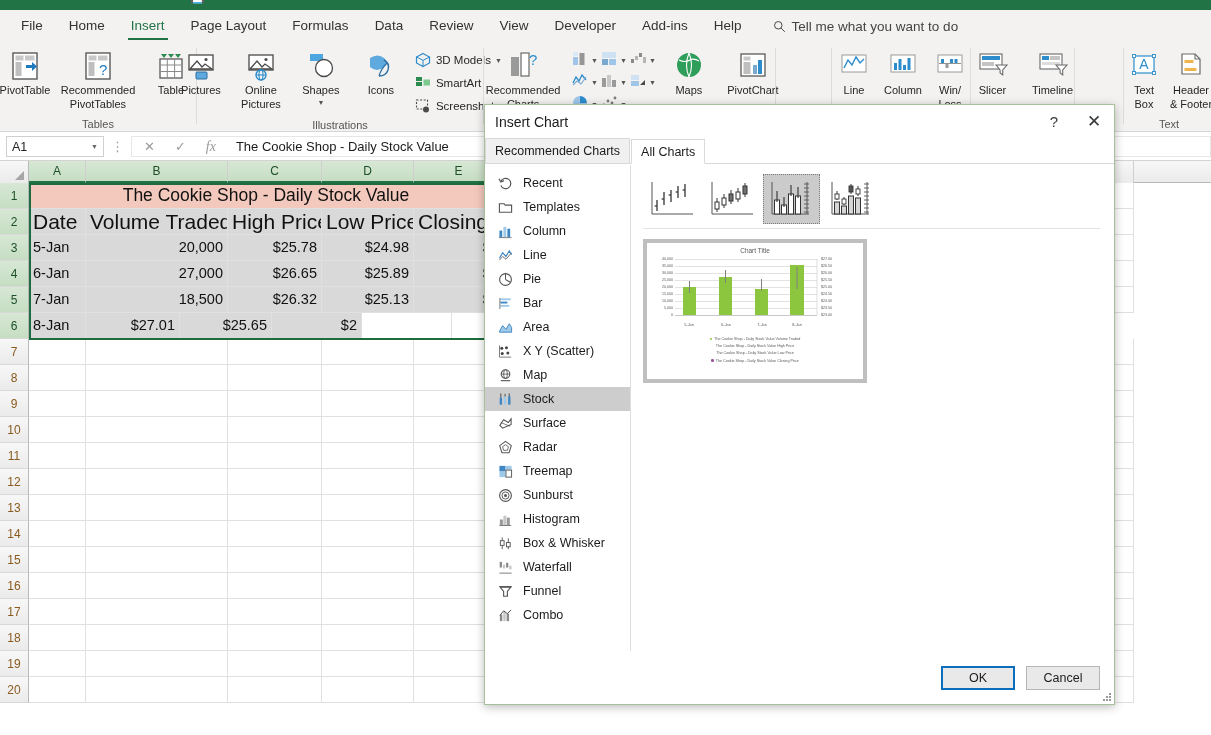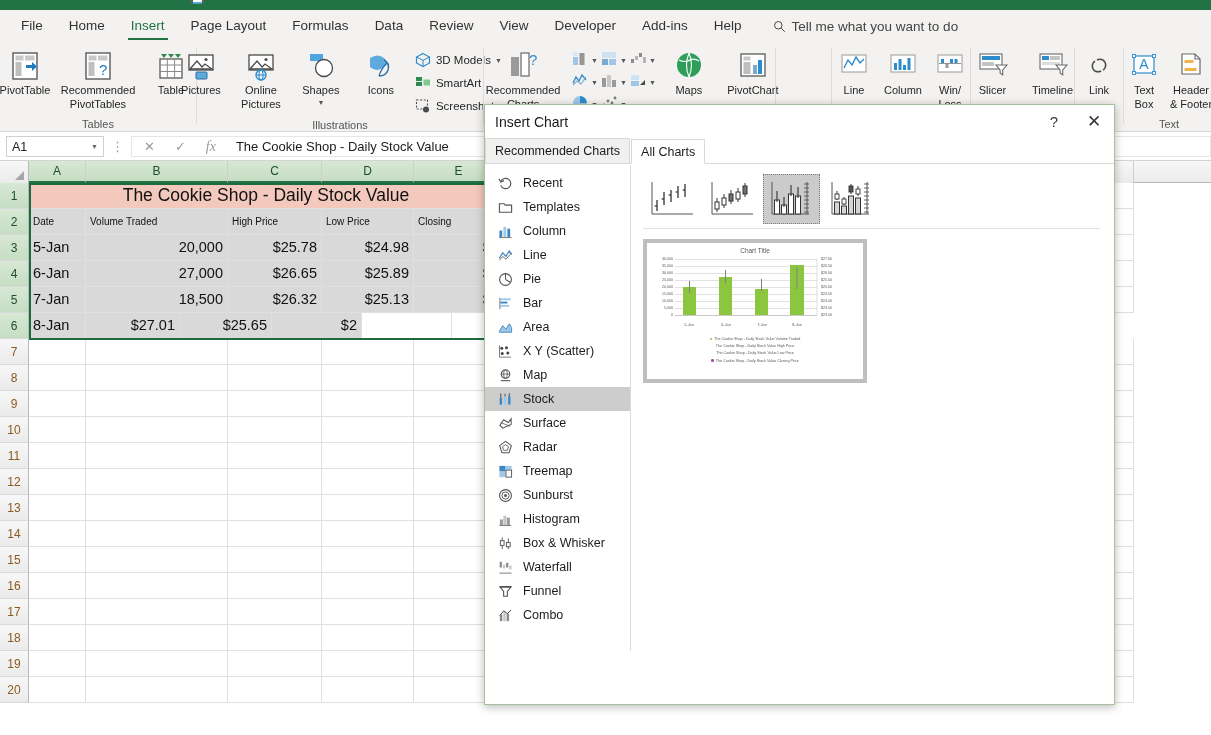--- a/index.html
+++ b/index.html
@@ -152,21 +152,21 @@
     height: 26px; line-height: 25px;
     border-right: 1px solid #e0e0e0; border-bottom: 1px solid #e0e0e0;
     font-size: 14.5px; color: #111; padding: 0 4px;
     overflow: hidden; white-space: nowrap;
   }
   .gc.filled { background: #d9d9d9; }
   .gc.titlecell {
     background: #f4c9bd; text-align: center; font-size: 17.5px;
   }
   .gc.num { text-align: right; }
-  .gc.hdrcell { font-size: 10px; }
+  .gc.hdrcell { font-size: 21px; }
   .selbox {
     position: absolute; border: 2px solid #1d6b3e; pointer-events: none;
   }
 
   
   .dlg {
     position: absolute; left: 484px; top: 104px;
     width: 631px; height: 601px;
     background: #ffffff;
     border: 1px solid #a8bf9c;
@@ -615,34 +615,20 @@
               <path d="M19 14 h11 l-4.3 5 v5 l-2.6-2 v-3z" fill="#fff" stroke="#6a6a6a" stroke-width="1.1"></path>
             </svg>
           </span>
           <span class="lb">Timeline</span>
         </div>
       </div>
       <div class="glabel">Filters</div>
     </div>
     <div class="rsep" style="left:1074px;"></div>
 
-    <div class="rgroup" style="left:1075px; width:48px;">
-      <div class="gbody">
-        <div class="bigbtn">
-          <span class="ic">
-            <svg width="32" height="30" viewBox="0 0 32 30">
-              <path d="M12 10 a6 6 0 0 0 0 10 a6 6 0 0 0 6 0" fill="none" stroke="#4a4a4a" stroke-width="1.5"></path>
-              <path d="M20 19 a6 6 0 0 0 0-10 a6 6 0 0 0 -6 0" fill="none" stroke="#4a4a4a" stroke-width="1.5"></path>
-            </svg>
-          </span>
-          <span class="lb">Link</span>
-        </div>
-      </div>
-      <div class="glabel">Links</div>
-    </div>
     <div class="rsep" style="left:1123px;"></div>
 
     <div class="rgroup" style="left:1124px; width:90px;">
       <div class="gbody">
         <div class="bigbtn" style="width:42px">
           <span class="ic">
             <svg width="30" height="30" viewBox="0 0 30 30">
               <rect x="5" y="5" width="20" height="17" fill="#fff" stroke="#2d8ccc" stroke-width="1.2"></rect>
               <text x="15" y="18" font-size="14" fill="#2d8ccc" text-anchor="middle" font-family="Liberation Sans">A</text>
               <rect x="3.5" y="3.5" width="3" height="3" fill="#fff" stroke="#2d8ccc" stroke-width="0.9"></rect>
@@ -1388,15 +1374,27 @@
               <div class="pv-leg">
                 <span class="pv-dot" style="background:#A0519F"></span>
                 <span>The Cookie Shop - Daily Stock Value Closing Price</span>
               </div>
             </div>
           </div>
         </div>
       </div>
     </div>
 
+    <div class="dlg-footer">
+      <div class="btn primary">OK</div>
+      <div class="btn">Cancel</div>
+      <div class="resizer">
+        <i style="right:0;bottom:0"></i>
+          <i style="right:3px;bottom:0"></i>
+          <i style="right:6px;bottom:0"></i>
+        <i style="right:0;bottom:3px"></i>
+          <i style="right:3px;bottom:3px"></i>
+        <i style="right:0;bottom:6px"></i>
+      </div>
+    </div>
   </div>
 
 </div>
 
 </body></html>

